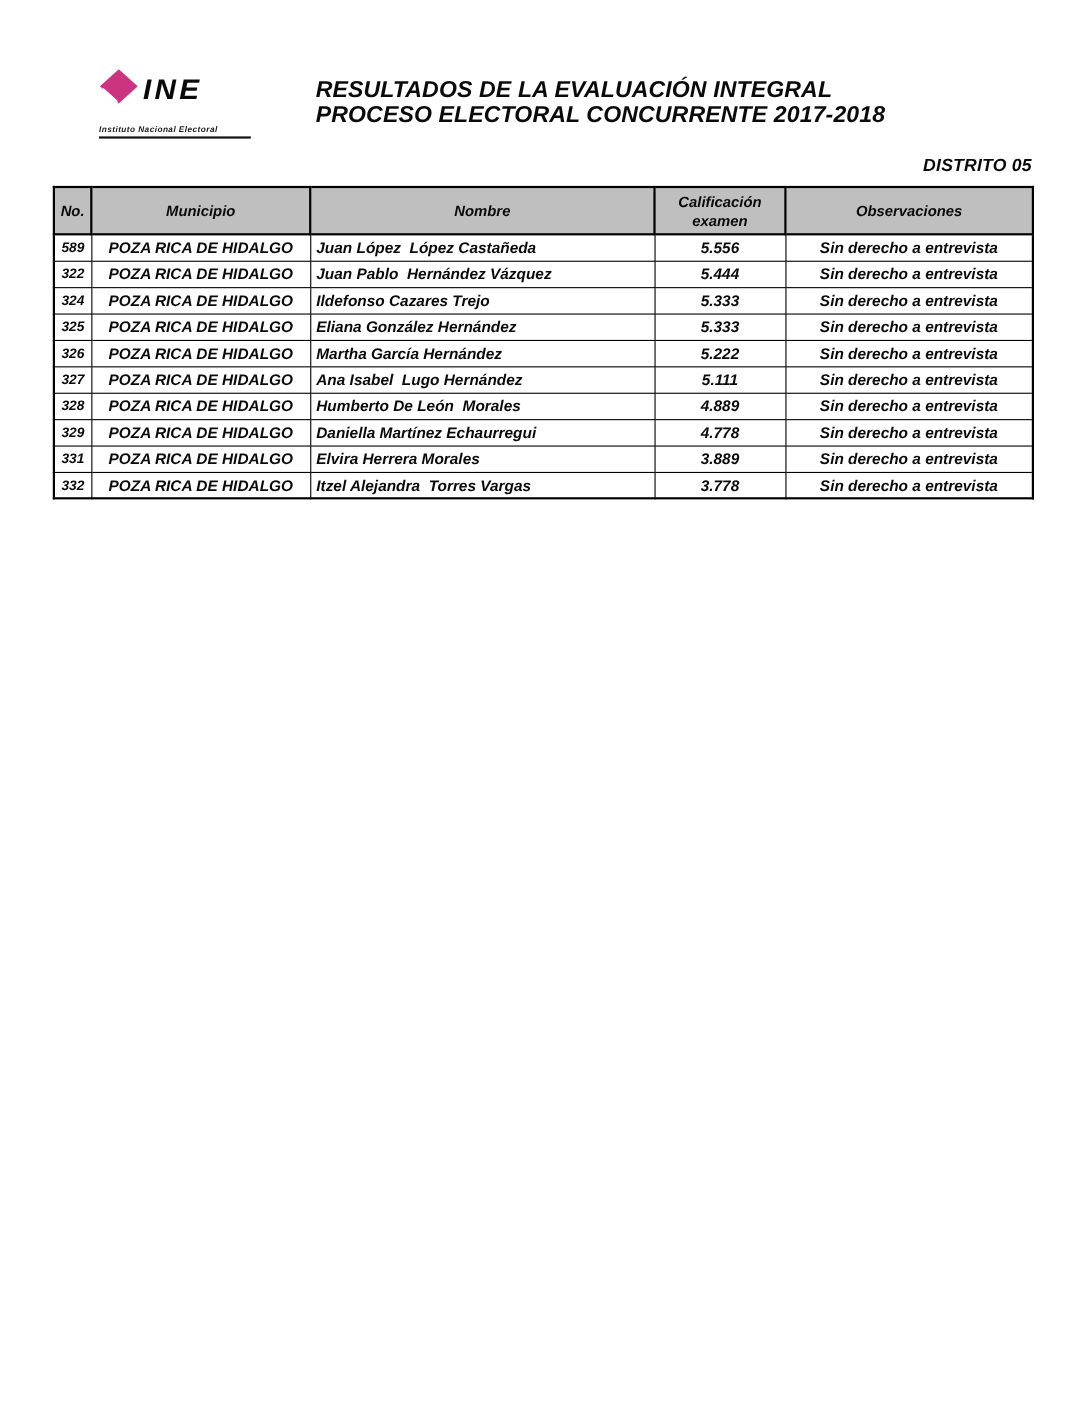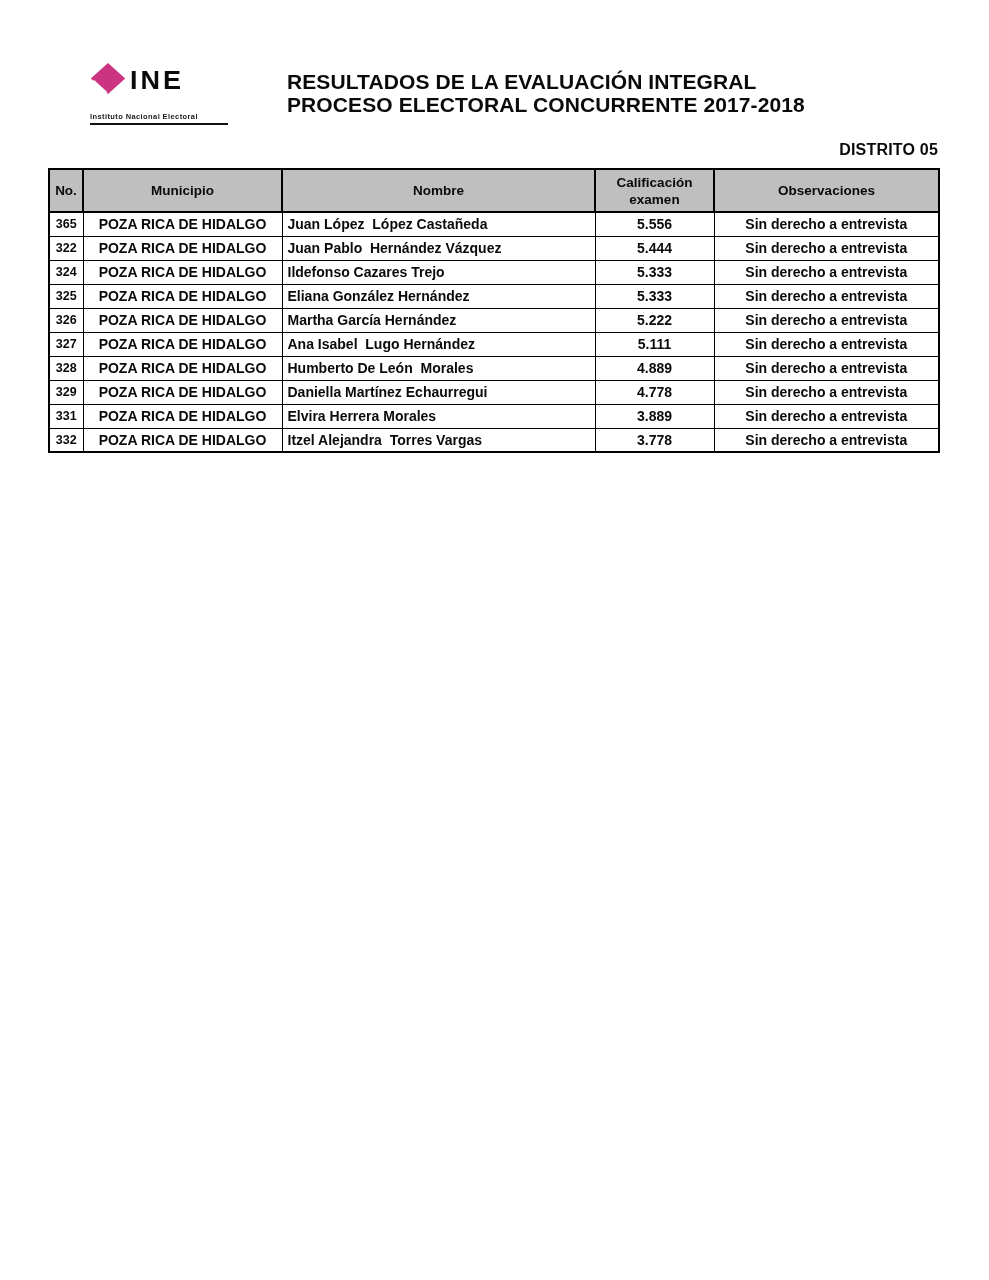--- a/index.html
+++ b/index.html
@@ -5,20 +5,21 @@
   * { margin: 0; padding: 0; box-sizing: border-box; }
   html, body {
     width: 989px;
     height: 1280px;
     background: #ffffff;
     font-family: "Liberation Sans", sans-serif;
     color: #0a0a0a;
   }
   .content {
     padding: 62px 51px 12px 48px;
+    font-style: italic;
   }
   
   .header-row {
     display: flex;
     align-items: flex-start;
   }
   .logo {
     margin-left: 42px;
     width: 142px;
     flex: 0 0 auto;
@@ -147,21 +148,21 @@
         <th>No.</th>
         <th>Municipio</th>
         <th>Nombre</th>
         <th>Calificación
 examen</th>
         <th>Observaciones</th>
       </tr>
     </thead>
     <tbody>
         <tr>
-          <td class="col-no">365</td>
+          <td class="col-no">589</td>
           <td class="col-municipio">POZA RICA DE HIDALGO</td>
           <td class="col-nombre">Juan López  López Castañeda</td>
           <td class="col-calificacion">5.556</td>
           <td class="col-observaciones">Sin derecho a entrevista</td>
         </tr>
         <tr>
           <td class="col-no">322</td>
           <td class="col-municipio">POZA RICA DE HIDALGO</td>
           <td class="col-nombre">Juan Pablo  Hernández Vázquez</td>
           <td class="col-calificacion">5.444</td>

